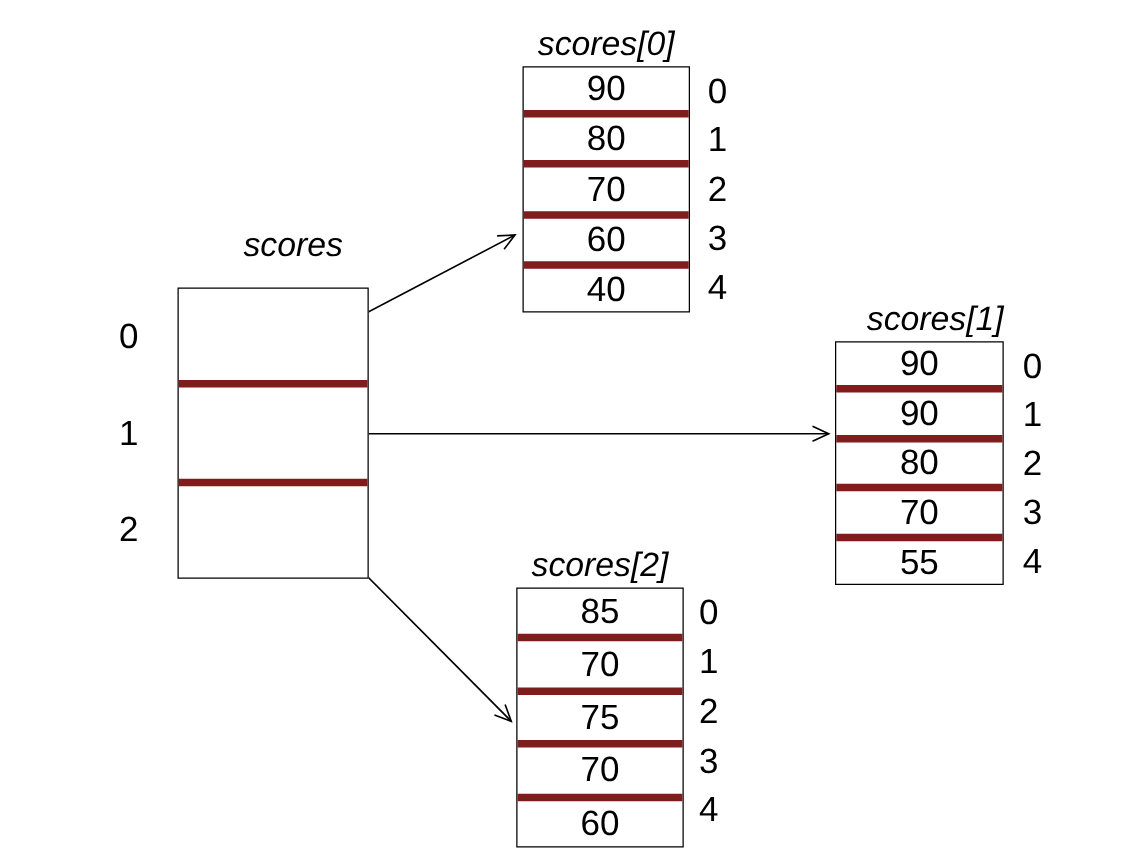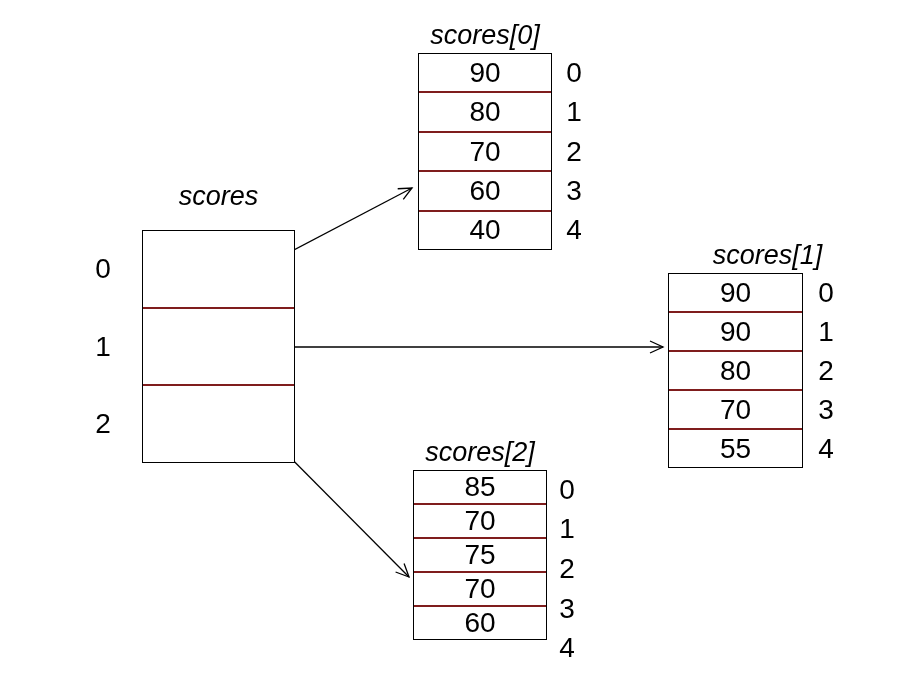--- a/index.html
+++ b/index.html
@@ -27,21 +27,21 @@
     position:absolute;
     border:1px solid #000;
     box-sizing:border-box;
     display:flex;flex-direction:column;
     background:#fff;
   }
   .cell{
     flex:1;
     display:flex;align-items:center;justify-content:center;
     font-size:28px;
-    border-top:2px solid #7f1d1d;
+    border-top:6px solid #7f1d1d;
   }
   .cell:first-child{border-top:none;}
   .indices{
     position:absolute;
     display:flex;flex-direction:column;
   }
   .idx{
     flex:1;
     display:flex;align-items:center;justify-content:center;
     font-size:28px;
@@ -56,21 +56,21 @@
     <defs>
       <marker id="openArrow" markerWidth="18" markerHeight="18" refX="14" refY="7" orient="auto" markerUnits="userSpaceOnUse">
         <path d="M1,1 L14,7 L1,13" fill="none" stroke="#000" stroke-width="1.3"></path>
       </marker>
     </defs>
     <line x1="250" y1="273" x2="412" y2="188" stroke="#000" stroke-width="1.3" marker-end="url(#openArrow)"></line>
     <line x1="252" y1="347" x2="663" y2="347" stroke="#000" stroke-width="1.3" marker-end="url(#openArrow)"></line>
     <line x1="253" y1="420" x2="409" y2="577" stroke="#000" stroke-width="1.3" marker-end="url(#openArrow)"></line>
   </svg>
 
-  <div class="title" style="left:142px;top:180px;width:153px;">scores</div>
+  <div class="title" style="left:158px;top:180px;width:153px;">scores</div>
 
   <div class="indices" style="left:86px;top:230px;width:34px;height:233px;">
     <div class="idx">0</div>
     <div class="idx">1</div>
     <div class="idx">2</div>
   </div>
 
   <div class="box" style="left:142px;top:230px;width:153px;height:233px;">
     <div class="cell"></div>
     <div class="cell"></div>
@@ -86,38 +86,38 @@
     <div class="cell">40</div>
   </div>
   <div class="indices" style="left:558px;top:53px;width:32px;height:197px;">
     <div class="idx">0</div>
     <div class="idx">1</div>
     <div class="idx">2</div>
     <div class="idx">3</div>
     <div class="idx">4</div>
   </div>
 
-  <div class="title" style="left:700px;top:239px;width:135px;">scores[1]</div>
+  <div class="title" style="left:668px;top:239px;width:135px;text-align:right;">scores[1]</div>
   <div class="box" style="left:668px;top:273px;width:135px;height:195px;">
     <div class="cell">90</div>
     <div class="cell">90</div>
     <div class="cell">80</div>
     <div class="cell">70</div>
     <div class="cell">55</div>
   </div>
   <div class="indices" style="left:810px;top:273px;width:32px;height:195px;">
     <div class="idx">0</div>
     <div class="idx">1</div>
     <div class="idx">2</div>
     <div class="idx">3</div>
     <div class="idx">4</div>
   </div>
 
   <div class="title" style="left:413px;top:436px;width:134px;">scores[2]</div>
-  <div class="box" style="left:413px;top:470px;width:134px;height:170px;text-align:center;">
+  <div class="box" style="left:413px;top:470px;width:134px;height:208px;text-align:center;">
     <div class="cell">85</div>
     <div class="cell">70</div>
     <div class="cell">75</div>
     <div class="cell">70</div>
     <div class="cell">60</div>
   </div>
   <div class="indices" style="left:551px;top:470px;width:32px;height:198px;">
     <div class="idx">0</div>
     <div class="idx">1</div>
     <div class="idx">2</div>

